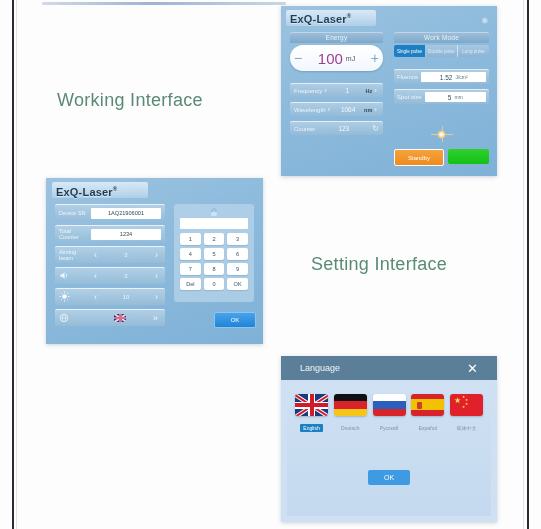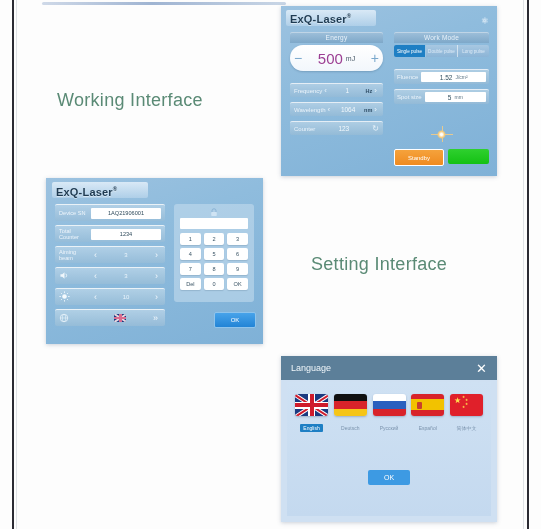--- a/index.html
+++ b/index.html
@@ -163,21 +163,21 @@
     background:linear-gradient(180deg,#47a3ea,#2284d6);
     border:1px solid #8fc4ec;border-radius:2px;
     color:#fff;font-size:6px;display:flex;align-items:center;justify-content:center;
   }
 
   
   #language{left:281px;top:356px;width:216px;height:166px;background:#cfe0f2;}
   .lang-title{
     position:absolute;left:0;right:0;top:0;height:24px;
     background:#5c7f99;display:flex;align-items:center;
-    padding:0 10px;justify-content:space-between;
+    padding:0 19px;justify-content:space-between;
   }
   .lang-title .t{color:#f0f6fa;font-size:9px;}
   .lang-close{color:#ffffff;font-size:13px;line-height:1;}
   .lang-body{position:absolute;left:6px;right:6px;top:26px;bottom:6px;
      background:linear-gradient(180deg,#cfe1f3,#c4d9ef);}
   .flags{position:absolute;left:8px;top:12px;right:8px;display:flex;justify-content:space-between;}
   .flagwrap{width:33px;text-align:center;}
   .flag{width:33px;height:22px;border-radius:3px;box-shadow:0 1px 2px rgba(50,70,100,.3);
      overflow:hidden;position:relative;}
   .fname{margin-top:3px;font-size:5px;color:#7b93ad;display:inline-block;padding:1px 3px;border-radius:1px;}
@@ -240,21 +240,21 @@
     </div>
     <svg class="gear" viewBox="0 0 24 24">
       <path fill="#e6f1f9" d="M12 8a4 4 0 100 8 4 4 0 000-8zm0 6a2 2 0 110-4 2 2 0 010 4z"></path>
       <path fill="#e6f1f9" d="M19.4 13a7.6 7.6 0 000-2l2-1.6-2-3.4-2.4 1a7.5 7.5 0 00-1.7-1l-.4-2.6h-4l-.4 2.6c-.6.2-1.2.6-1.7 1l-2.4-1-2 3.4L6.6 11a7.6 7.6 0 000 2l-2 1.6 2 3.4 2.4-1c.5.4 1.1.8 1.7 1l.4 2.6h4l.4-2.6c.6-.2 1.2-.6 1.7-1l2.4 1 2-3.4-2-1.6z" opacity=".55"></path>
     </svg>
 
     <div class="wk-col-l">
       <div class="sec-head">Energy</div>
       <div class="energy-box">
         <span class="pm minus">−</span>
-        <span class="energy-val">500</span>
+        <span class="energy-val">100</span>
         <span class="energy-unit">mJ</span>
         <span class="pm plus">+</span>
       </div>
 
       <div class="row" style="margin-top:12px;">
         <span class="lbl">Frequency</span>
         <span class="arr">‹</span>
         <span class="val">1</span>
         <span class="unit">Hz</span>
         <span class="arr">›</span>

